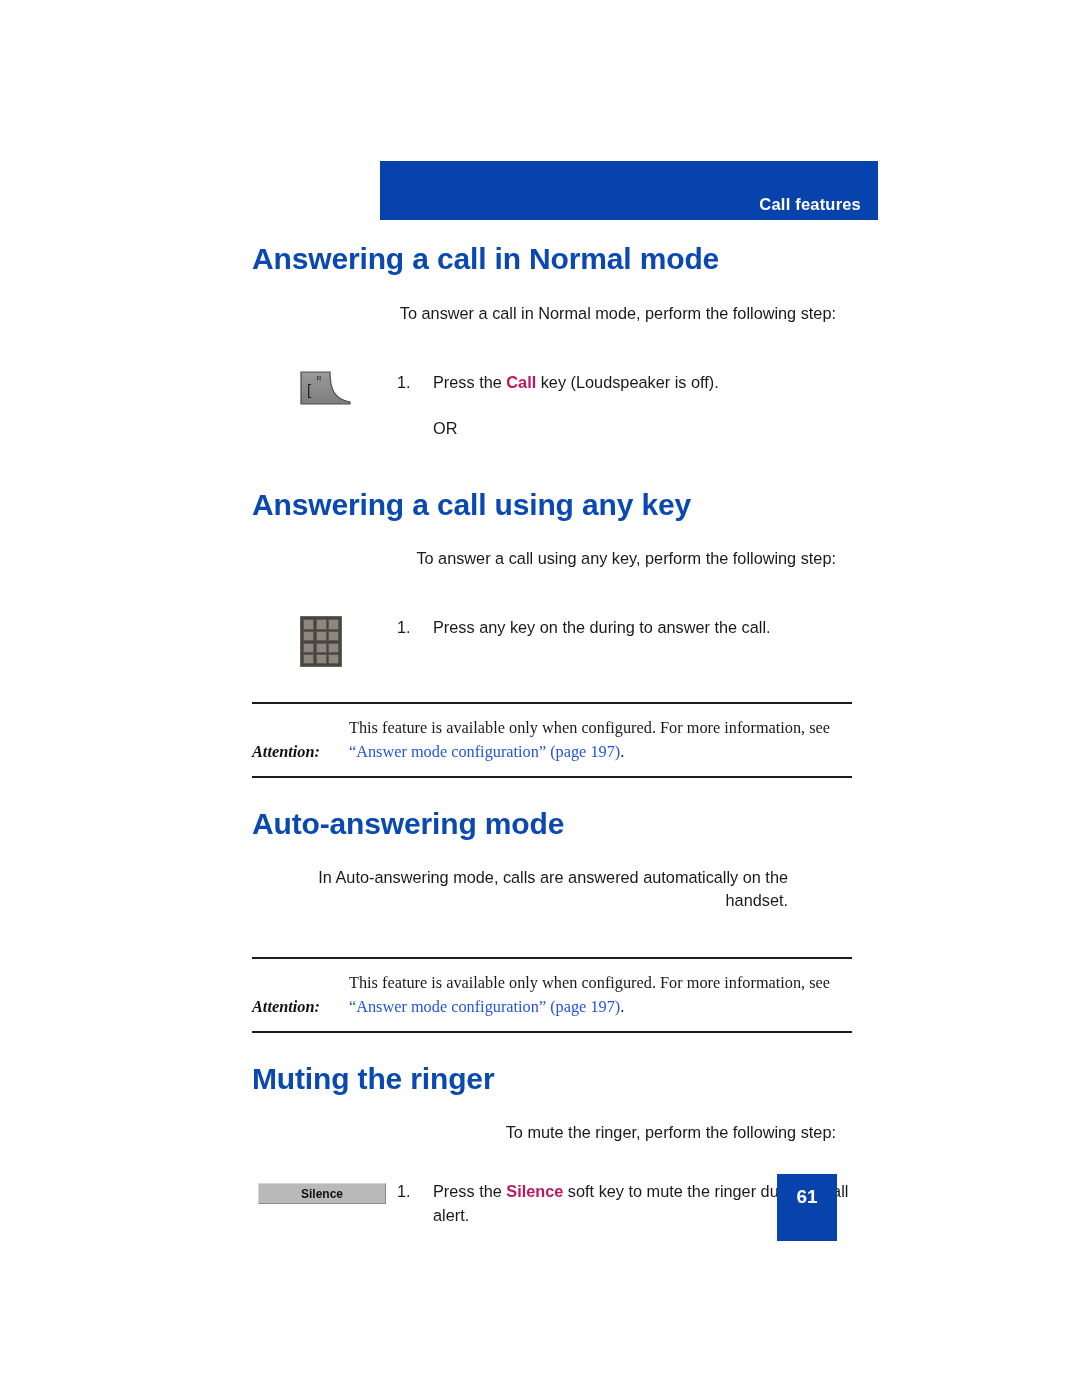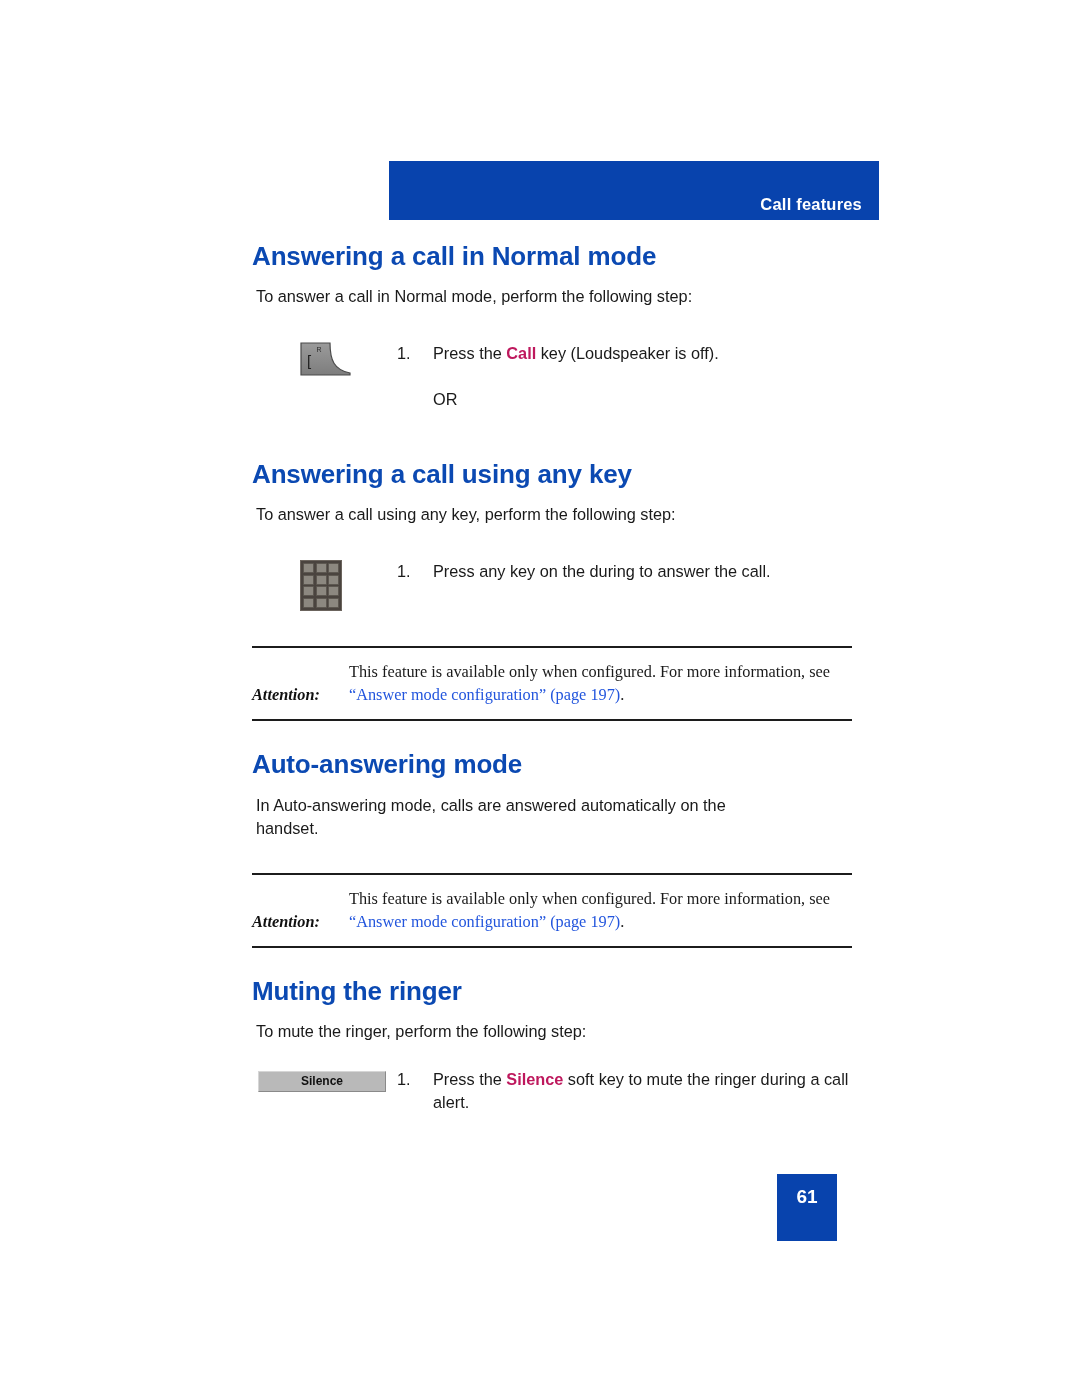--- a/index.html
+++ b/index.html
@@ -16,25 +16,26 @@
   }
 
   .page {
     position: absolute;
     inset: 0;
   }
 
   
   .header-bar {
     position: absolute;
-    left: 389px;
+    left: 380px;
     top: 161px;
     width: 490px;
     height: 59px;
     background: #0843ad;
+    padding-left: 8px;
   }
   .header-bar-label {
     position: absolute;
     right: 17px;
     bottom: 6px;
     color: #ffffff;
     font-size: 16.5px;
     font-weight: bold;
     letter-spacing: 0.2px;
   }
@@ -43,31 +44,32 @@
   .content {
     position: absolute;
     left: 252px;
     top: 243px;
     width: 600px;
   }
 
   h2.section-title {
     margin: 0;
     color: #0b49b2;
-    font-size: 26px;
+    font-size: 30px;
     font-weight: bold;
     letter-spacing: -0.15px;
     line-height: 1.05;
   }
 
   p.body-text {
-    margin: 4px;
-    color: #1a1a1a;
-    font-size: 16.3px;
-    line-height: 1.42;
+    margin: 16px;
+    color: #1a1a1a;
+    font-size: 16.3px;
+    line-height: 1.42;
+    text-align: right;
   }
 
   .blue {
     color: #be185d;
     font-weight: bold;
   }
   .link {
     color: #2255dd;
   }
 

